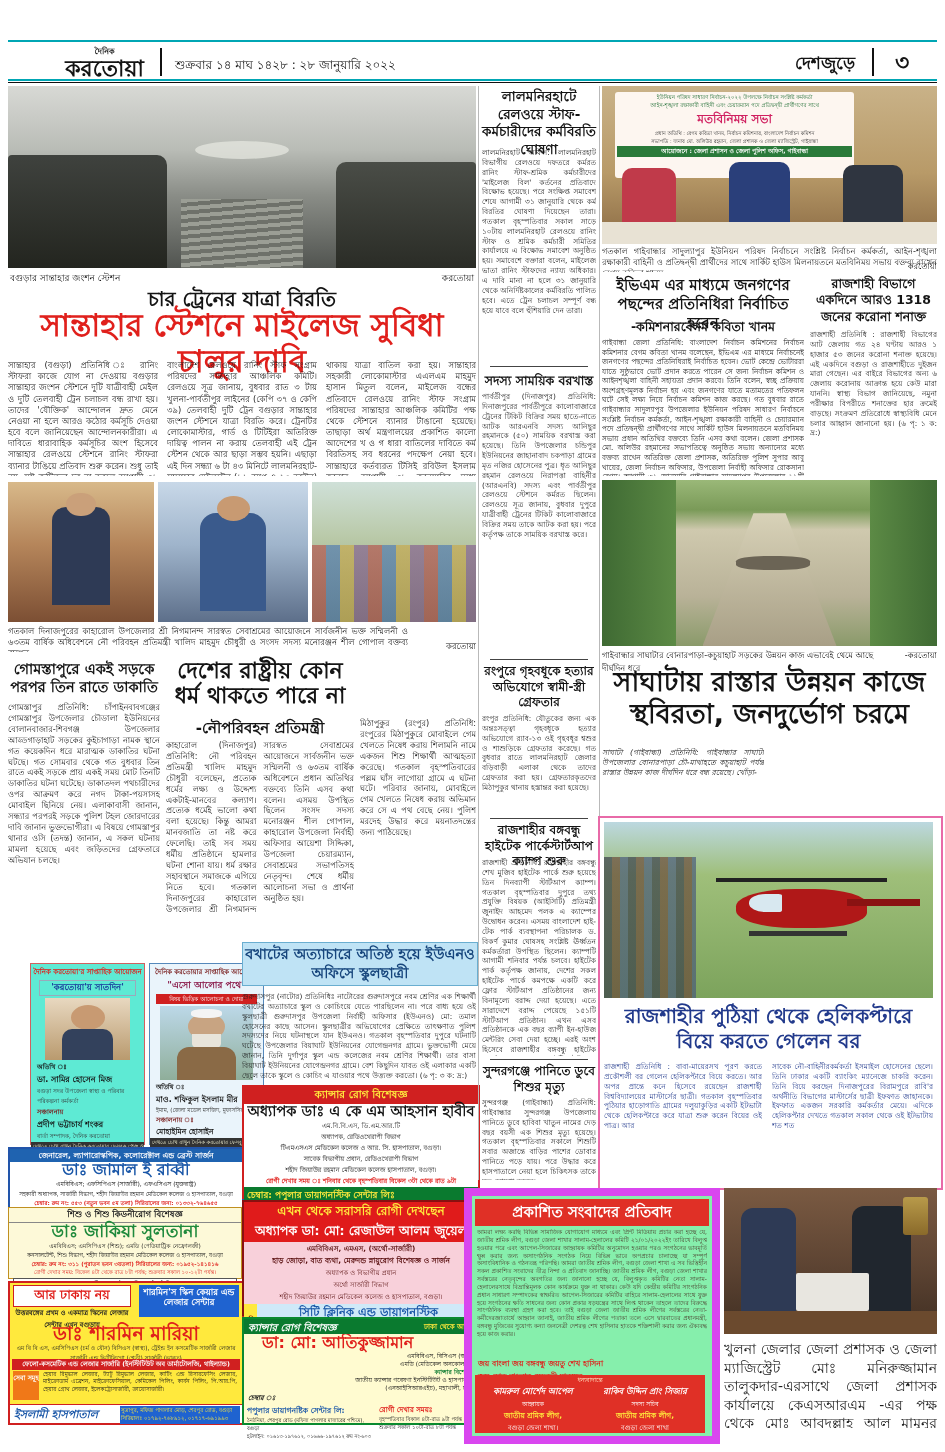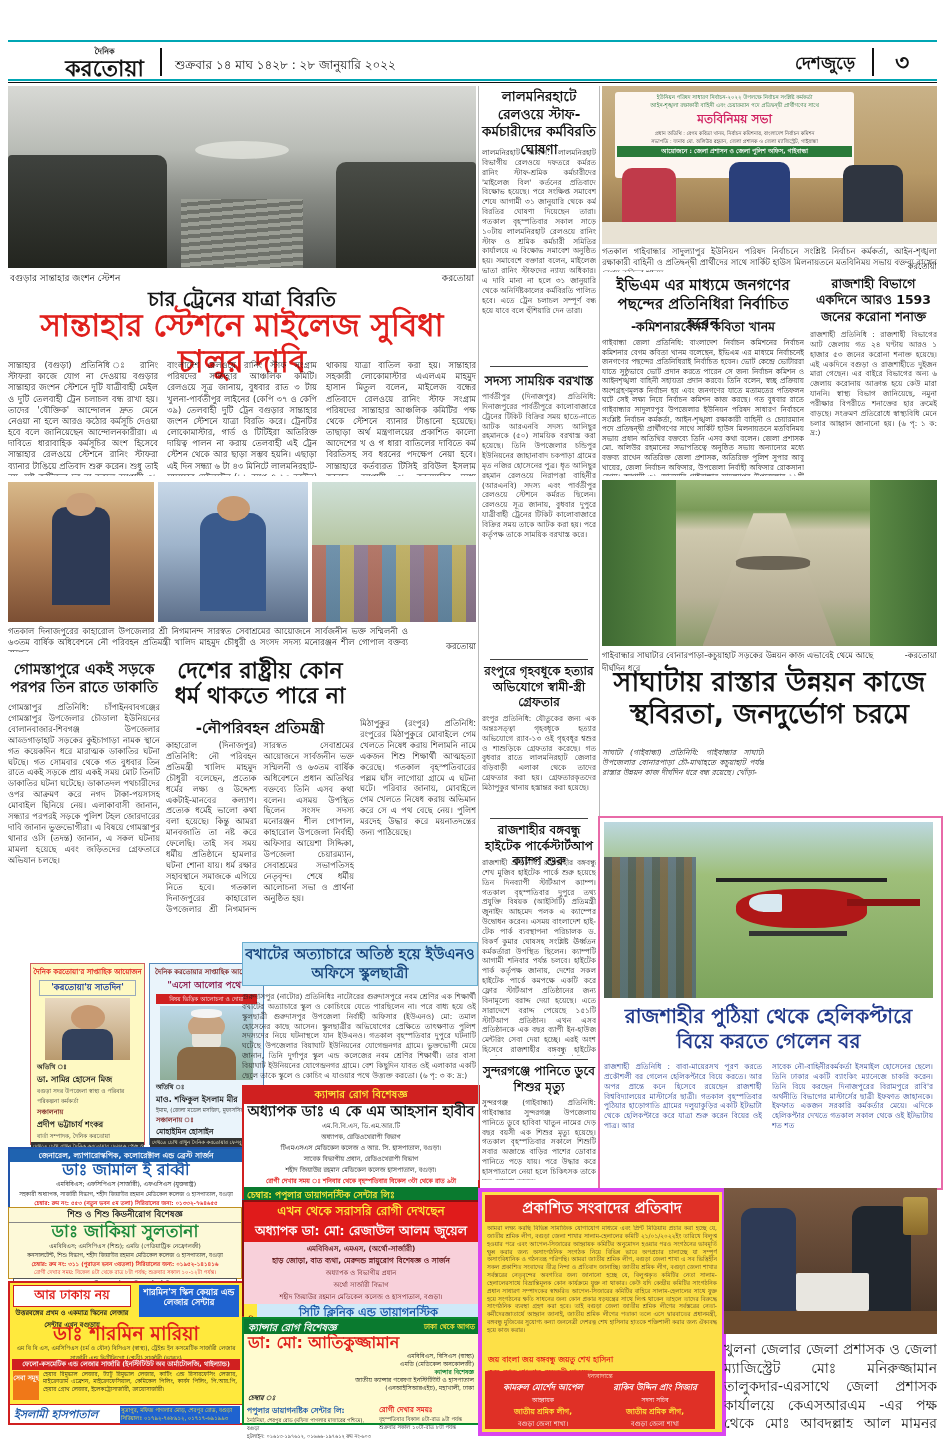--- a/index.html
+++ b/index.html
@@ -68,21 +68,21 @@
 
   <div class="t b c" style="left:8px;top:660px;width:152px;font-size:14.5px;line-height:1.25">গোমস্তাপুরে একই সড়কে পরপর তিন রাতে ডাকাতি</div>
   <div class="t j" style="left:8px;top:702px;width:152px;height:232px;font-size:8.2px">গোমস্তাপুর প্রতিনিধি: চাঁপাইনবাবগঞ্জের গোমস্তাপুর উপজেলার চৌডালা ইউনিয়নের বোলানবাজার-শিবগঞ্জ উপজেলার আড্ডগাড়াহাট সড়কের কুইচাগাড়া নামক স্থানে গত কয়েকদিন ধরে মারাত্মক ডাকাতির ঘটনা ঘটছে। গত সোমবার থেকে গত বুধবার তিন রাতে একই সড়কে প্রায় একই সময় মোট তিনটি ডাকাতির ঘটনা ঘটেছে। ডাকাতদল পথচারীদের ওপর আক্রমণ করে নগদ টাকা-পয়সাসহ মোবাইল ছিনিয়ে নেয়। এলাকাবাসী জানান, সন্ধ্যার পরপরই সড়কে পুলিশ টহল জোরদারের দাবি জানান ভুক্তভোগীরা। এ বিষয়ে গোমস্তাপুর থানার ওসি (তদন্ত) জানান, এ সকল ঘটনায় মামলা হয়েছে এবং জড়িতদের গ্রেফতারে অভিযান চলছে।</div>
 
   <div class="t b c" style="left:166px;top:658px;width:188px;font-size:22px;line-height:1.15">দেশের রাষ্ট্রীয় কোন ধর্ম থাকতে পারে না</div>
   <div class="t b c" style="left:166px;top:716px;width:188px;font-size:15px">-নৌপরিবহন প্রতিমন্ত্রী</div>
   <div class="t j" style="left:166px;top:740px;width:188px;height:194px;font-size:8.2px;column-count:2;column-gap:7px">কাহারোল (দিনাজপুর) প্রতিনিধি: নৌ পরিবহন প্রতিমন্ত্রী খালিদ মাহমুদ চৌধুরী বলেছেন, প্রত্যেক ধর্মের লক্ষ্য ও উদ্দেশ্য একটাই-মানবের কল্যাণ। প্রত্যেক ধর্মেই ভালো কথা বলা হয়েছে। কিন্তু আমরা মানবজাতি তা নষ্ট করে ফেলেছি। তাই সব সময় ধর্মীয় প্রতিষ্ঠানে হামলার ঘটনা শোনা যায়। ধর্ম রক্ষার সহাবস্থানে সমাজকে এগিয়ে নিতে হবে। গতকাল দিনাজপুরের কাহারোল উপজেলার শ্রী নিগমানন্দ সারস্বত সেবাশ্রমের আয়োজনে সার্বজনীন ভক্ত সম্মিলনী ও ৬৩তম বার্ষিক অধিবেশনে প্রধান অতিথির বক্তব্যে তিনি এসব কথা বলেন। এসময় উপস্থিত ছিলেন সংসদ সদস্য মনোরঞ্জন শীল গোপাল, কাহারোল উপজেলা নির্বাহী অফিসার আয়েশা সিদ্দিকা, উপজেলা চেয়ারম্যান, সেবাশ্রমের সভাপতিসহ নেতৃবৃন্দ। শেষে ধর্মীয় আলোচনা সভা ও প্রার্থনা অনুষ্ঠিত হয়।</div>
 
   <div class="t j" style="left:360px;top:718px;width:116px;height:216px;font-size:8.2px">মিঠাপুকুর (রংপুর) প্রতিনিধি: রংপুরের মিঠাপুকুরে মোবাইলে গেম খেলতে নিষেধ করায় শিলামনি নামে একজন শিশু শিক্ষার্থী আত্মহত্যা করেছে। গতকাল বৃহস্পতিবারের পল্লম ঘাঁস লাগোয়া গ্রামে এ ঘটনা ঘটে। পরিবার জানায়, মোবাইলে গেম খেলতে নিষেধ করায় অভিমান করে সে এ পথ বেছে নেয়। পুলিশ মরদেহ উদ্ধার করে ময়নাতদন্তের জন্য পাঠিয়েছে।</div>
 
-  <div class="t" style="left:30px;top:963px;width:113px;height:180px;border:1px solid #d06060;background:#fef9c3">
+  <div class="t" style="left:30px;top:963px;width:113px;height:180px;border:1px solid #d06060;background:#5eead4">
     <div class="c red b" style="font-size:7px;margin-top:2px">দৈনিক করতোয়া'র সাপ্তাহিক আয়োজন</div>
     <div class="c b" style="font-size:8.5px;color:#1a3d9c;border:1px solid #9ab;margin:2px 8px">'করতোয়া'য় সাতদিন'</div>
     <div style="position:relative;height:62px;margin:2px 14px;background:linear-gradient(180deg,#e8d8c0,#b99a6e);overflow:hidden">
       <div style="position:absolute;left:30%;top:12%;width:40%;height:40%;background:#c89a72;border-radius:50%"></div>
       <div style="position:absolute;left:20%;top:50%;width:60%;height:50%;background:#33415c;border-radius:10px 10px 0 0"></div>
     </div>
     <div style="font-size:6.5px;margin-left:6px;font-weight:bold">অতিথি ঃ</div>
     <div class="b" style="font-size:8px;margin-left:6px">ডা. সামির হোসেন মিজ</div>
     <div style="font-size:5.8px;margin-left:6px;color:#333">বগুড়া সদর উপজেলা স্বাস্থ্য ও পরিবার পরিকল্পনা কর্মকর্তা</div>
     <div class="b" style="font-size:6.5px;margin-left:6px;margin-top:1px;color:#7a2020">সঞ্চালনায়</div>
@@ -201,21 +201,21 @@
         <div class="c" style="font-size:5.8px">রোগী দেখার সময়: বিকাল ৫.৩০ থেকে রাত্রি ৯টা পর্যন্ত (শুক্রবার বন্ধ)</div>
       </div>
     </div>
   </div>
 
   <div class="t" style="left:242px;top:1317px;width:234px;height:104px;border:2px solid #0a8a2f;background:#fffbd0">
     <div style="position:relative;background:#0a7a2f;height:15px">
       <span class="b" style="position:absolute;left:4px;top:1px;color:#fff;font-size:10px;font-style:italic">ক্যান্সার রোগ বিশেষজ্ঞ</span>
       <span class="b" style="position:absolute;right:3px;top:2px;color:#ffe93d;font-size:7px">ঢাকা থেকে আগত</span>
     </div>
-    <div class="b red" style="font-size:16px;margin-left:4px;line-height:1.1">ডা: মো: আতিকুজ্জামান</div>
+    <div class="b red" style="font-size:16px;margin-left:18px;line-height:1.1">ডা: মো: আতিকুজ্জামান</div>
     <div style="text-align:right;margin-right:4px;font-size:6px;line-height:1.35">
       <div>এমবিবিএস, বিসিএস (স্বাস্থ্য)</div>
       <div>এমডি (মেডিকেল অনকোলজী)</div>
       <div class="b" style="color:#0a7a2f">ক্যান্সার বিশেষজ্ঞ</div>
       <div>জাতীয় ক্যান্সার গবেষণা ইনস্টিটিউট ও হাসপাতাল</div>
       <div>(এনআইসিআরএইচ), মহাখালী, ঢাকা</div>
     </div>
     <div class="b" style="font-size:6.6px;margin-left:4px;font-style:italic">চেম্বার ঃ</div>
     <div style="position:relative;height:26px">
       <div style="position:absolute;left:3px;top:0;width:128px">
@@ -267,21 +267,21 @@
     <div style="position:absolute;left:72%;top:50%;width:18%;height:50%;background:#2f3540;border-radius:10px 10px 0 0"></div>
     <div style="position:absolute;left:0;bottom:0;width:100%;height:14%;background:#e8e2d4"></div>
   </div>
   <div class="t j" style="left:602px;top:246px;width:335px;height:26px;font-size:8.2px">গতকাল গাইবান্ধার সাদুল্যাপুর ইউনিয়ন পরিষদ নির্বাচনে সংশ্লিষ্ট নির্বাচন কর্মকর্তা, আইন-শৃঙ্খলা রক্ষাকারী বাহিনী ও প্রতিদ্বন্দ্বী প্রার্থীদের সাথে সার্কিট হাউস মিলনায়তনে মতবিনিময় সভায় বক্তব্য রাখেন বেগম কবিতা খানম</div>
   <div class="t" style="left:880px;top:260px;width:57px;font-size:8.2px;text-align:right">করতোয়া</div>
 
   <div class="t b c" style="left:602px;top:276px;width:202px;font-size:15px;line-height:1.25">ইভিএম এর মাধ্যমে জনগণের পছন্দের প্রতিনিধিরা নির্বাচিত হবেন</div>
   <div class="t b c" style="left:602px;top:318px;width:202px;font-size:12.5px">-কমিশনারবেগম কবিতা খানম</div>
   <div class="t j" style="left:602px;top:338px;width:202px;height:138px;font-size:7.2px">গাইবান্ধা জেলা প্রতিনিধি: বাংলাদেশ নির্বাচন কমিশনের নির্বাচন কমিশনার বেগম কবিতা খানম বলেছেন, ইভিএম এর মাধ্যমে নির্বাচনেই জনগণের পছন্দের প্রতিনিধিরাই নির্বাচিত হবেন। ভোট কেন্দ্রে ভোটাররা যাতে সুষ্ঠুভাবে ভোট প্রদান করতে পারেন সে জন্য নির্বাচন কমিশন ও আইনশৃঙ্খলা বাহিনী সহায়তা প্রদান করবে। তিনি বলেন, স্বচ্ছ প্রক্রিয়ায় অংশগ্রহণমূলক নির্বাচন হয় এবং জনগণের যাতে মতামতের পতিফলন ঘটে সেই লক্ষ্য নিয়ে নির্বাচন কমিশন কাজ করছে। গত বুধবার রাতে গাইবান্ধার সাদুল্যাপুর উপজেলার ইউনিয়ন পরিষদ সাধারণ নির্বাচনে সংশ্লিষ্ট নির্বাচন কর্মকর্তা, আইন-শৃঙ্খলা রক্ষাকারী বাহিনী ও চেয়ারম্যান পদে প্রতিদ্বন্দ্বী প্রার্থীগণের সাথে সার্কিট হাউস মিলনায়তনে মতবিনিময় সভায় প্রধান অতিথির বক্তব্যে তিনি এসব কথা বলেন। জেলা প্রশাসক মো. অলিউর রহমানের সভাপতিত্বে অনুষ্ঠিত সভায় অন্যান্যের মধ্যে বক্তব্য রাখেন অতিরিক্ত জেলা প্রশাসক, অতিরিক্ত পুলিশ সুপার আবু খায়ের, জেলা নির্বাচন অফিসার, উপজেলা নির্বাহী অফিসার রোকসানা বেগম। আগামী ৩১ জানুয়ারি গাইবান্ধার সাদুল্যাপুর উপজেলার ১১টি ইউনিয়ন পরিষদের নির্বাচন ইভিএম এর মাধ্যমে অনুষ্ঠিত হতে যাচ্ছে।</div>
 
-  <div class="t b c" style="left:810px;top:276px;width:127px;font-size:12.5px;line-height:1.3">রাজশাহী বিভাগে একদিনে আরও 1593 জনের করোনা শনাক্ত</div>
+  <div class="t b c" style="left:810px;top:276px;width:127px;font-size:12.5px;line-height:1.3">রাজশাহী বিভাগে একদিনে আরও 1318 জনের করোনা শনাক্ত</div>
   <div class="t j" style="left:810px;top:330px;width:127px;height:146px;font-size:7.4px">রাজশাহী প্রতিনিধি : রাজশাহী বিভাগের আট জেলায় গত ২৪ ঘণ্টায় আরও ১ হাজার ৫৩ জনের করোনা শনাক্ত হয়েছে। এই একদিনে বগুড়া ও রাজশাহীতে দুইজন মারা গেছেন। এর বাইরে বিভাগের অন্য ৬ জেলায় করোনায় আক্রান্ত হয়ে কেউ মারা যাননি। স্বাস্থ্য বিভাগ জানিয়েছে, নমুনা পরীক্ষার বিপরীতে শনাক্তের হার ক্রমেই বাড়ছে। সংক্রমণ প্রতিরোধে স্বাস্থ্যবিধি মেনে চলার আহ্বান জানানো হয়। (৬ পৃ: ১ ক: দ্র:)</div>
 
   <div class="ph" style="left:602px;top:480px;width:335px;height:166px;background:linear-gradient(180deg,#9ab878 0%,#7a9a58 18%,#cfc9ae 30%,#b9b298 70%,#8a9a6a 100%)">
     <div style="position:absolute;left:0;top:0;width:22%;height:100%;background:linear-gradient(90deg,#3f6a33,#5c8a45)"></div>
     <div style="position:absolute;right:0;top:0;width:20%;height:100%;background:linear-gradient(270deg,#3f6a33,#5c8a45)"></div>
     <div style="position:absolute;left:30%;top:20%;width:40%;height:80%;background:linear-gradient(180deg,#d8d2b8,#a89f86);clip-path:polygon(38% 0,62% 0,100% 100%,0 100%)"></div>
     <div style="position:absolute;left:40%;top:46%;width:22%;height:8%;background:#6b6455;border-radius:40%"></div>
   </div>
   <div class="t" style="left:602px;top:649px;width:280px;font-size:8.2px">গাইবান্ধার সাঘাটার বোনারপাড়া-কচুয়াহাট সড়কের উন্নয়ন কাজ এভাবেই থেমে আছে দীর্ঘদিন ধরে</div>
   <div class="t" style="left:886px;top:649px;width:51px;font-size:8.2px;text-align:right">-করতোয়া</div>
@@ -294,21 +294,21 @@
     <div style="position:absolute;left:40%;top:38%;width:40%;height:22%;background:#b01818;border-radius:45% 40% 40% 45%"></div>
     <div style="position:absolute;left:74%;top:44%;width:22%;height:4%;background:#8a1212"></div>
     <div style="position:absolute;left:34%;top:32%;width:52%;height:2%;background:#222"></div>
     <div style="position:absolute;left:44%;top:62%;width:30%;height:2.5%;background:#333"></div>
     <div style="position:absolute;left:44%;top:41%;width:10%;height:10%;background:#d8e8f0;border-radius:50% 10% 10% 50%"></div>
   </div>
   <div class="t b c" style="left:604px;top:1004px;width:329px;font-size:20px;line-height:1.25;color:#223a8c">রাজশাহীর পুঠিয়া থেকে হেলিকপ্টারে বিয়ে করতে গেলেন বর</div>
   <div class="t j" style="left:604px;top:1062px;width:158px;height:118px;font-size:7.4px;color:#223a8c">রাজশাহী প্রতিনিধি : বাবা-মায়েরসখ পূরণ করতে প্রকৌশলী বর গেলেন হেলিকপ্টারে বিয়ে করতে। আর অপর প্রান্তে কনে হিসেবে রয়েছেন রাজশাহী বিশ্ববিদ্যালয়ের মাস্টার্সের ছাত্রী। গতকাল বৃহস্পতিবার পুঠিয়ার হাড়োগাতি গ্রামের দলুয়াকুড়ির একটি ইটভাটা থেকে হেলিকপ্টারে করে যাত্রা শুরু করেন বিয়ের ওই পাত্র। আর</div>
   <div class="t j" style="left:772px;top:1062px;width:161px;height:118px;font-size:7.4px;color:#223a8c">সাবেক নৌ-বাহিনীরকর্মকর্তা ইসমাইল হোসেনের ছেলে। তিনি ঢাকার একটি ব্যাংকিং ম্যানেজে চাকরি করেন। তিনি বিয়ে করছেন দিনাজপুরের বিরামপুরে রাবি'র অর্থনীতি বিভাগের মাস্টার্সের ছাত্রী ইফফাত জাহানকে। ইফফাত একজন সরকারি কর্মকর্তার মেয়ে। এদিকে হেলিকপ্টার দেখতে গতকাল সকাল থেকে ওই ইটভাটায় শত শত</div>
 
-  <div class="t" style="left:478px;top:1188px;width:240px;height:240px;border:4px solid #d946ef;background:#fde047">
+  <div class="t" style="left:464px;top:1188px;width:240px;height:240px;border:8px solid #d946ef;background:#86efac">
     <div class="c b" style="margin:3px;background:#e03026;color:#fff;font-size:15px;padding:1px 0">প্রকাশিত সংবাদের প্রতিবাদ</div>
     <div class="j" style="margin:0 5px;height:128px;font-size:5.9px;color:#4a3a2a">আমরা লক্ষ্য করছি বিভিন্ন সামাজিক যোগাযোগ মাধ্যমে এবং প্রিন্ট মিডিয়ায় প্রচার করা হচ্ছে যে, জাতীয় শ্রমিক লীগ, বগুড়া জেলা শাখার সালাম-হেলালের কমিটি ২১/০১/২০২২ইং তারিখে বিলুপ্ত হওয়ার পরে এবং আপেল-সিজারের আহ্বায়ক কমিটির অনুমোদন হওয়ার পরও সংগঠনের ভাবমূর্তি ক্ষুন্ন করার জন্য অসাংগঠনিক সংগঠক নিয়ে বিভিন্ন ভাবে অপপ্রচার চালাচ্ছে যা সম্পূর্ণ অসাংবিধানিক ও গঠনতন্ত্র পরিপন্থি। আমরা জাতীয় শ্রমিক লীগ, বগুড়া জেলা শাখা এ সব ভিত্তিহীন সকল প্রকাশিত সংবাদের তীব্র নিন্দা ও প্রতিবাদ জানাচ্ছি। জাতীয় শ্রমিক লীগ, বগুড়া জেলা শাখার সর্বস্তরের নেতৃবৃন্দের অবগতির জন্য জানানো হচ্ছে যে, বিলুপ্তকৃত কমিটির নেতা সালাম-হেলালেরসাথে বিভ্রান্তিমূলক কোন কার্যক্রমে যুক্ত না থাকার। কেউ যদি কেন্দ্রীয় কমিটির সাংগঠনিক প্রধান সাধারণ সম্পাদকের স্বাক্ষরিত আপেল-সিজারের কমিটির বাহিরে সালাম-হেলালের সাথে যুক্ত হয়ে সংগঠনের ক্ষতি সাধনের জন্য কোন প্রকার ষড়যন্ত্রের সাথে লিপ্ত থাকেন তাহলে তাদের বিরুদ্ধে সাংগঠনিক ব্যবস্থা গ্রহণ করা হবে। তাই বগুড়া জেলা জাতীয় শ্রমিক লীগের সর্বস্তরের নেতা-কর্মীদেরজ্ঞাতার্থে আহ্বান জানাই, জাতীয় শ্রমিক লীগের পতাকা তলে এসে দ্বারবাতের প্রধানমন্ত্রী, বঙ্গবন্ধু মুজিবের সুযোগ্য কন্যা জননেত্রী দেশরত্ন শেখ হাসিনার হাতকে শক্তিশালী করার জন্য ঐক্যবদ্ধ হয়ে কাজ করার।</div>
     <div class="b red" style="margin-left:6px;font-size:7.6px">জয় বাংলা জয় বঙ্গবন্ধু জয়তু শেখ হাসিনা</div>
     <div class="b red" style="margin-left:6px;font-size:7.6px">জয় হোক বাংলার মেহনতী মানুষের</div>
     <div style="position:absolute;left:3px;bottom:3px;width:230px;height:58px;background:#e03026;color:#fff">
       <div class="c" style="font-size:6px;color:#ffe0c0">ধন্যবাদান্তে</div>
       <div style="position:absolute;left:4px;top:10px;width:108px;text-align:center">
         <div class="b" style="font-size:8.4px;font-style:italic">কামরুল মোর্শেদ আপেল</div>
         <div style="font-size:6px">আহ্বায়ক</div>
         <div class="b" style="font-size:7.4px;color:#ffe93d">জাতীয় শ্রমিক লীগ,</div>

